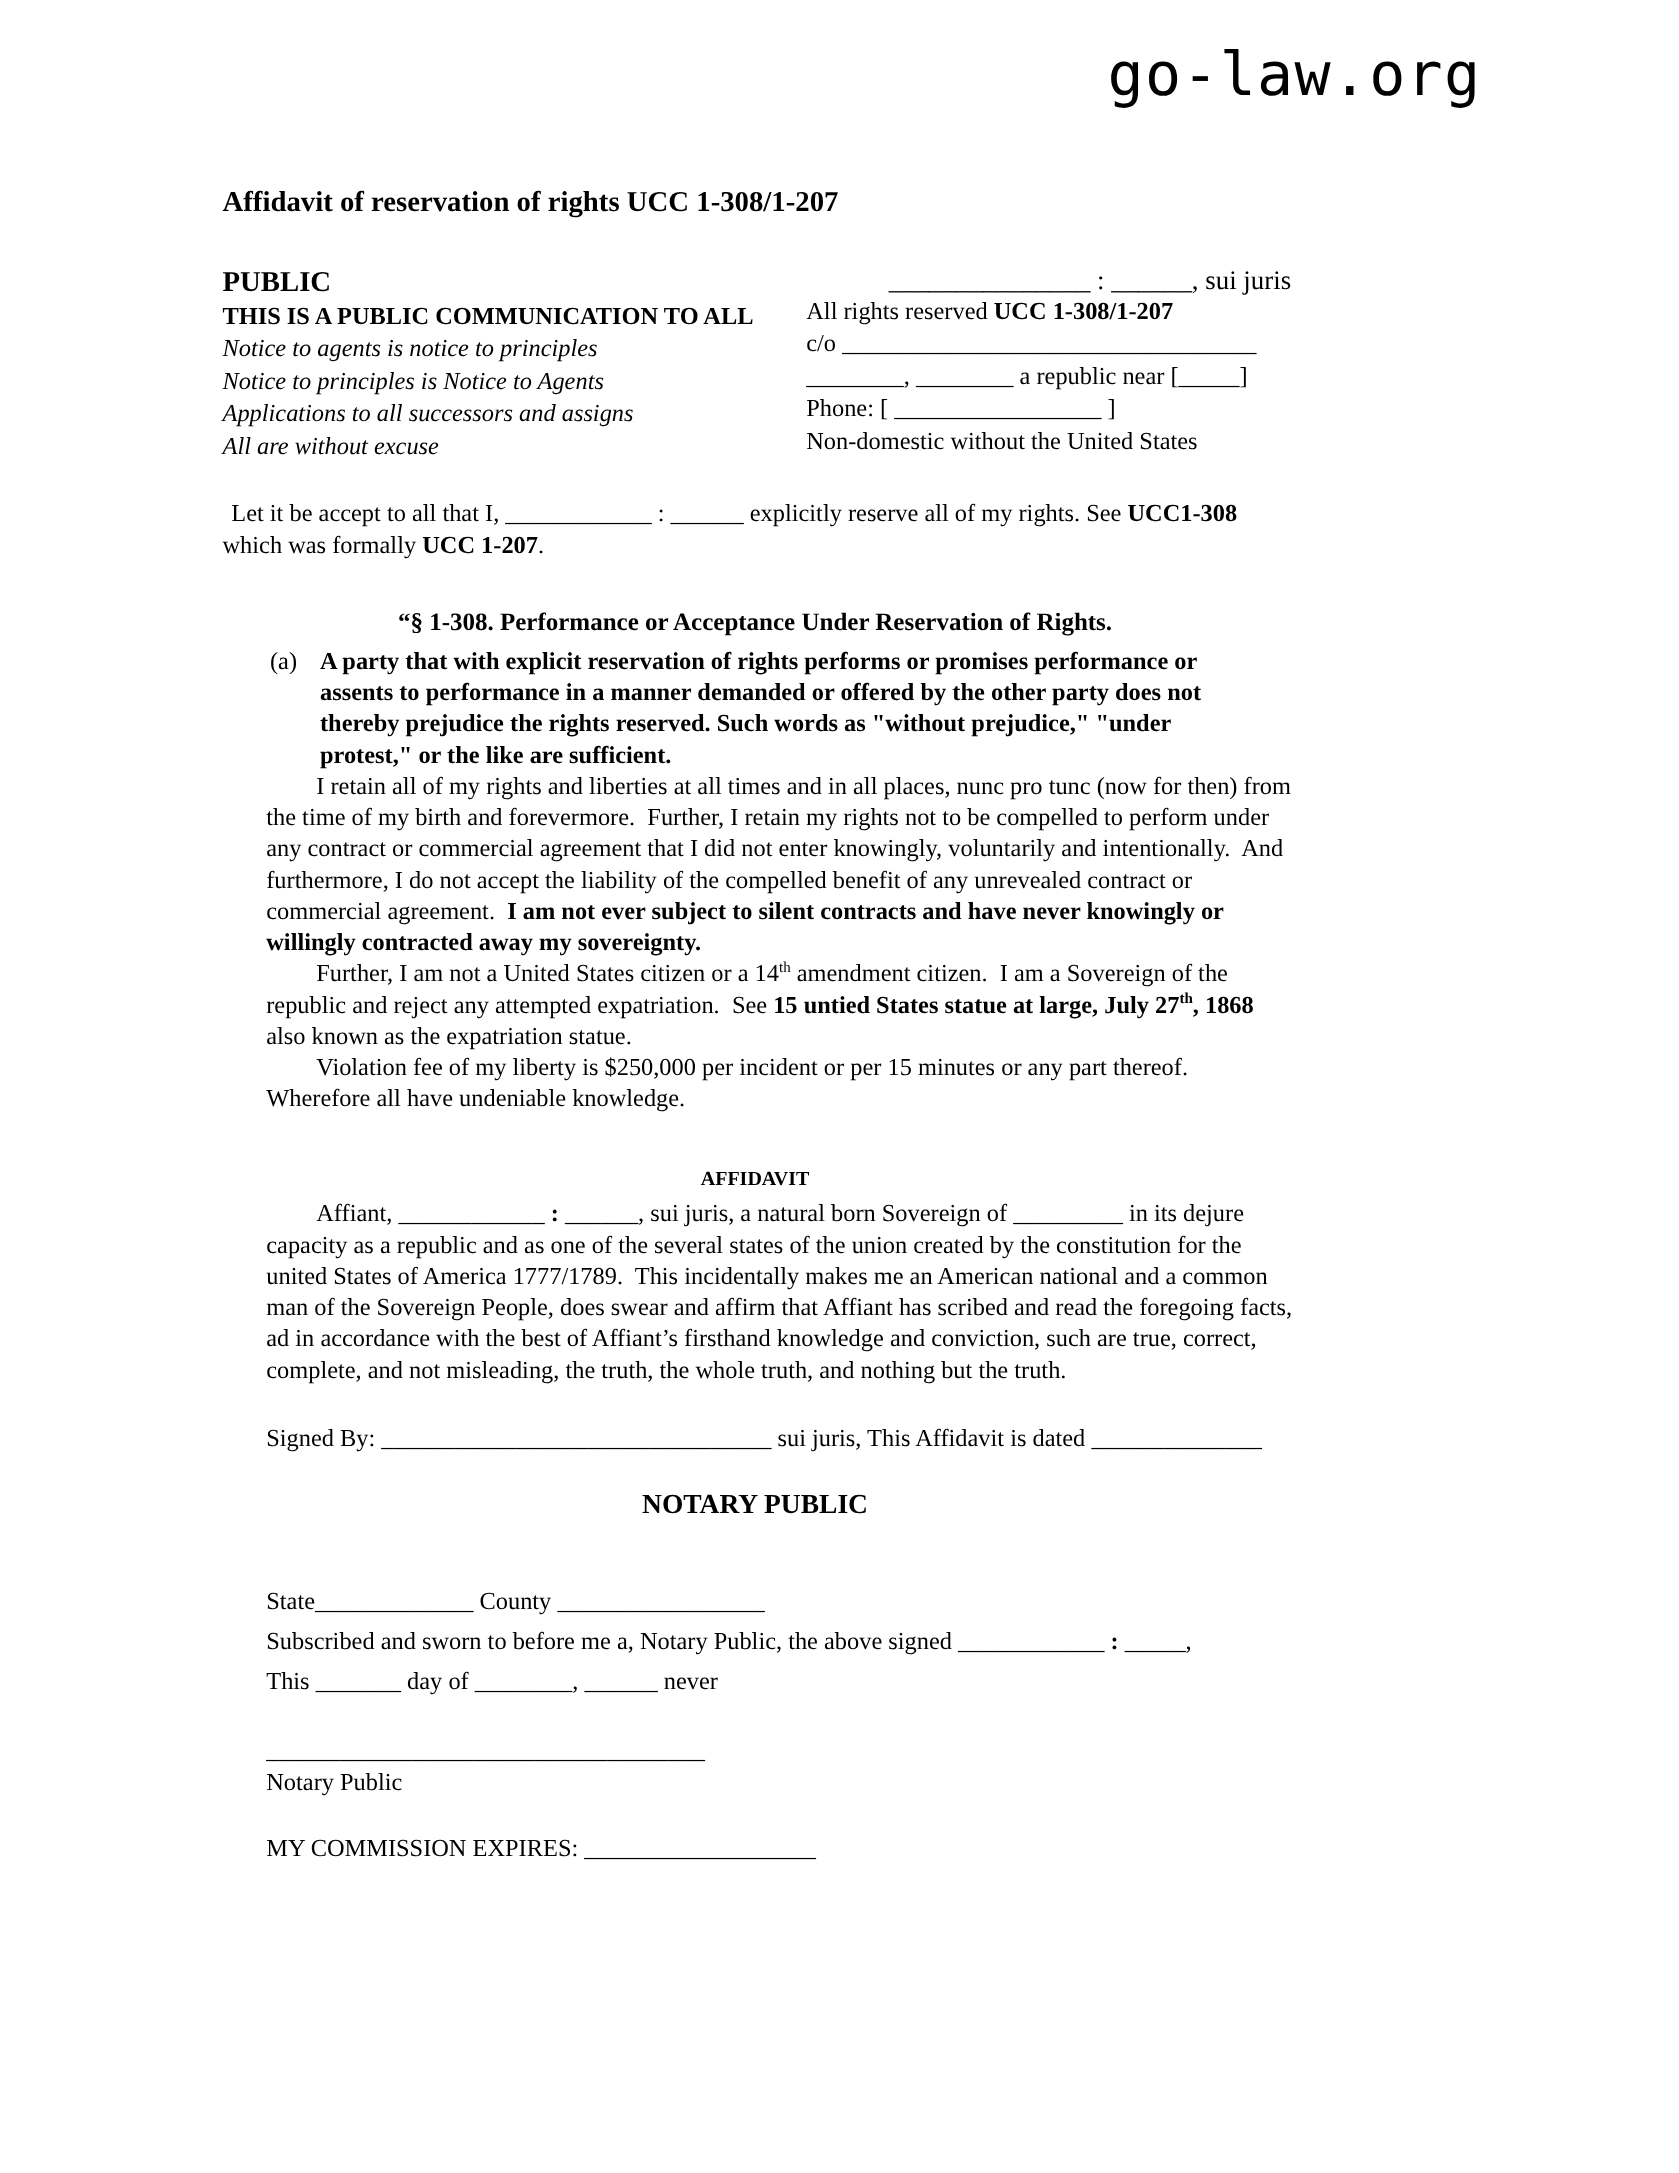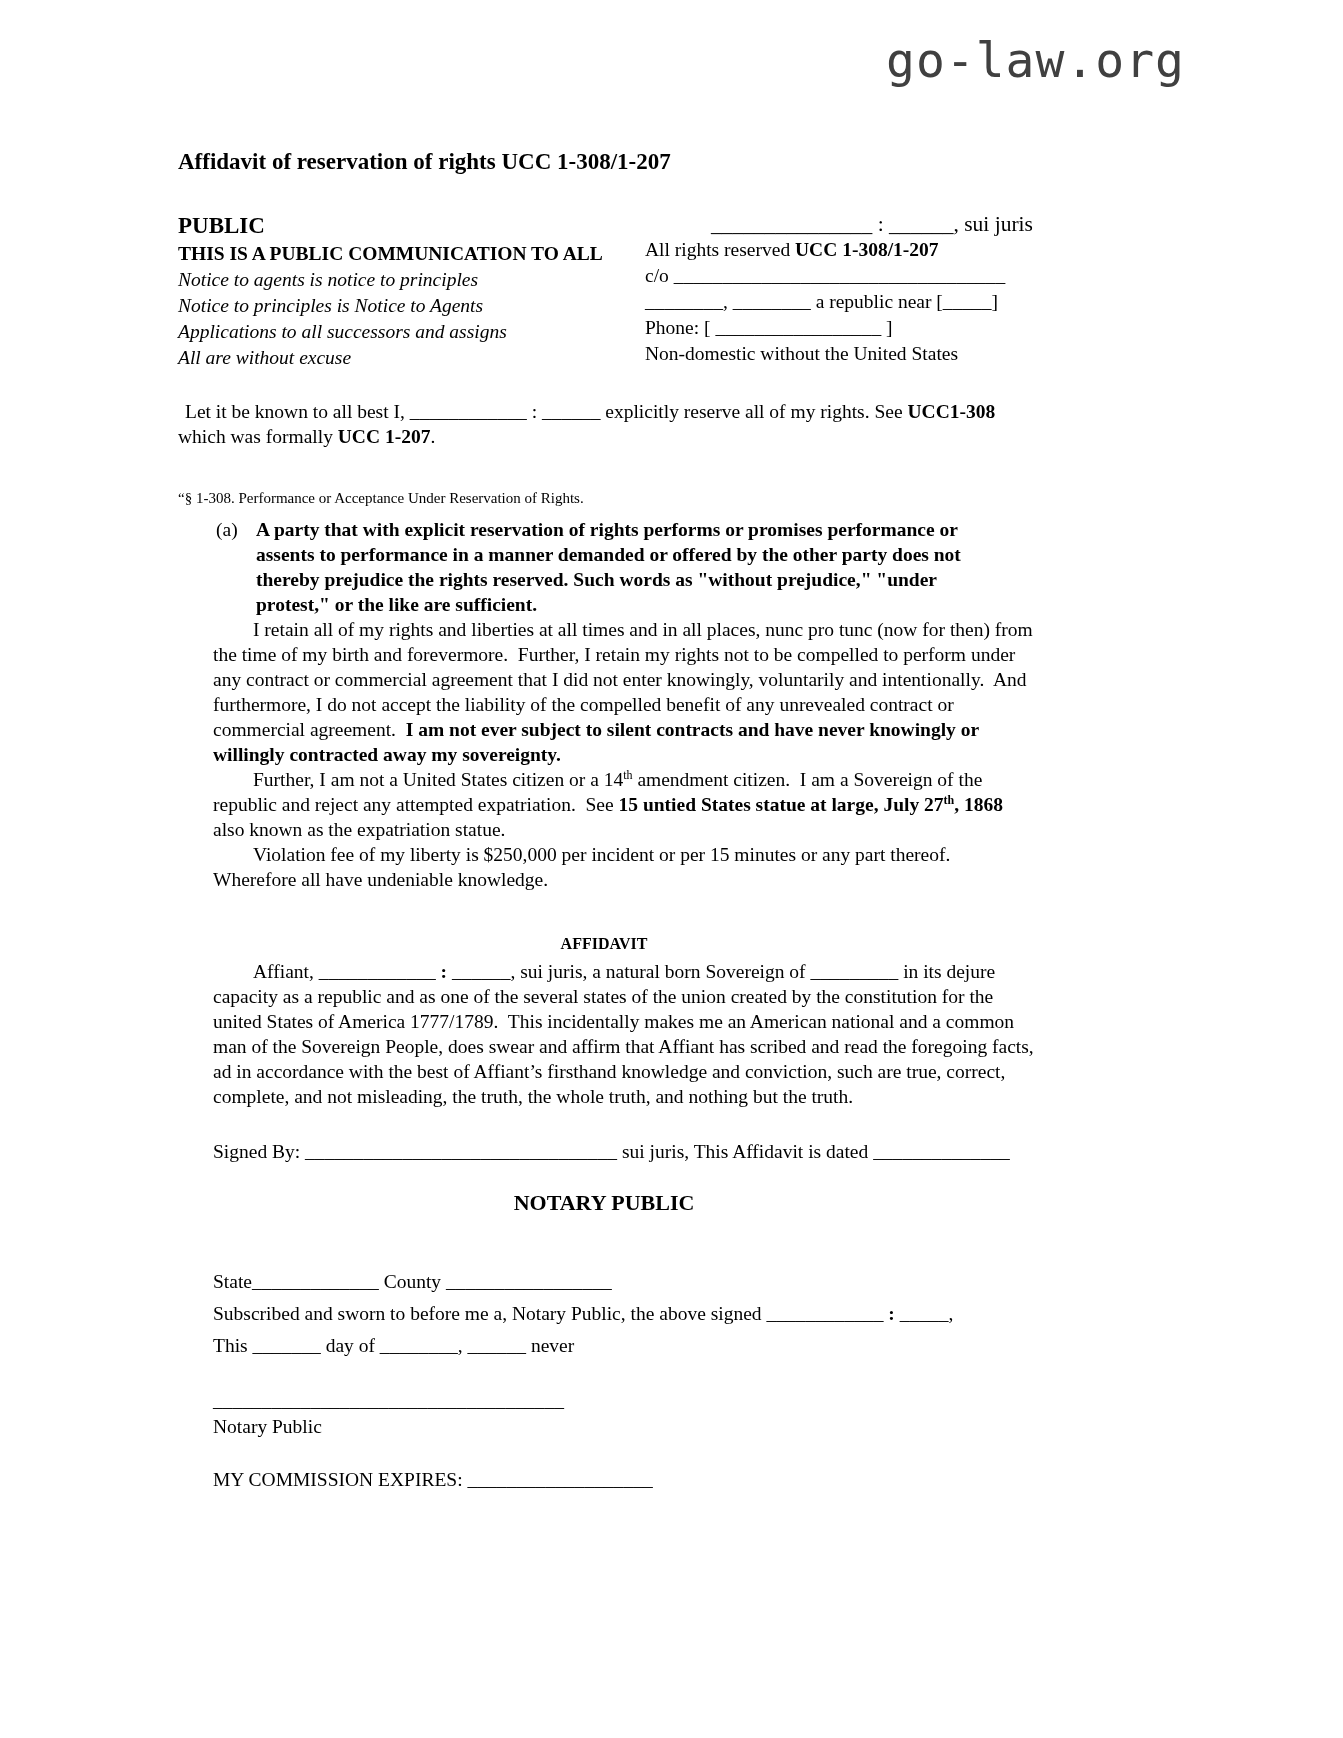--- a/index.html
+++ b/index.html
@@ -7,35 +7,35 @@
     position:relative;
     width:1343px; height:1738px;
     background:#ffffff;
     font-family:"Liberation Serif","DejaVu Serif",serif;
     font-size:19.5px; line-height:25px; color:#000;
     overflow:hidden;
   }
   .logo {
     position:absolute; top:36px; right:158px;
     font-family:"DejaVu Sans Mono","Liberation Mono",monospace;
-    font-size:48px; line-height:1; color:#404040; letter-spacing:1px;
+    font-size:48px; line-height:1; color:#000000; letter-spacing:1px;
   }
   .content { position:absolute; left:178px; top:148px; width:852px; }
   .title { font-size:23px; font-weight:bold; margin:0; line-height:27px; }
   .header-row { display:flex; margin-top:36px; }
   .col-left { width:467px; }
   .pub-heading { font-size:23px; font-weight:bold; line-height:30px; }
   .pub-sub { font-weight:bold; line-height:26px; }
   .pub-line { line-height:26px;font-style:italic; }
   .col-right { width:385px; }
   .addr-line { white-space:pre; line-height:26px; }
   .addr-first { margin-left:66px; font-size:21.5px; }
   .bold { font-weight:bold; }
   .intro { margin:28px 0 0 0; white-space:pre-wrap; text-indent:7px; }
-  .sec-heading { margin:37px 0 0 0; font-weight:normal; white-space:pre-wrap; font-size:15px; }
+  .sec-heading { margin:37px 0 0 0; font-weight:bold; white-space:pre-wrap; font-size:20px;text-align:center; }
   .item-a { display:flex; margin:6px 0 0 38px; width:780px; }
   .item-label { width:40px; flex:none; }
   .item-text { font-weight:bold; white-space:pre-wrap; }
   .body-para { margin:0 0 0 35px; width:825px; white-space:pre-wrap; }
   .ind { text-indent:40px; }
   .sup { font-size:12px; vertical-align:super; line-height:0; }
   .aff-heading { margin-top:38px; text-align:center; font-weight:bold; font-size:16px; line-height:27px; }
   .aff-para { margin-top:2px; }
   .signed-line { margin:30px 0 0 35px; white-space:pre-wrap; }
   .notary-heading { margin-top:25px; text-align:center; font-weight:bold; font-size:22px; line-height:27px; }
@@ -66,21 +66,21 @@
       <div class="col-right">
         <div class="addr-line addr-first"><span>_______________</span><span> : </span><span>______</span><span>, sui juris</span></div>
         <div class="addr-line"><span>All rights reserved </span><span class="bold">UCC 1-308/1-207</span></div>
         <div class="addr-line"><span>c/o </span><span>__________________________________</span></div>
         <div class="addr-line"><span>________</span><span>, </span><span>________</span><span> a republic near [</span><span>_____</span><span>]</span></div>
         <div class="addr-line"><span>Phone: [ </span><span>_________________</span><span> ]</span></div>
         <div class="addr-line">Non-domestic without the United States</div>
       </div>
     </div>
 
-    <p class="intro"><span>Let it be known to all best I, </span><span>____________</span><span> : </span><span>______</span><span> explicitly reserve all of my rights. See </span><span class="bold">UCC1-308</span><span> which was formally </span><span class="bold">UCC 1-207</span><span>.</span></p>
+    <p class="intro"><span>Let it be accept to all that I, </span><span>____________</span><span> : </span><span>______</span><span> explicitly reserve all of my rights. See </span><span class="bold">UCC1-308</span><span> which was formally </span><span class="bold">UCC 1-207</span><span>.</span></p>
 
     <p class="sec-heading">“§ 1-308. Performance or Acceptance Under Reservation of Rights.</p>
 
     <div class="item-a">
         <span class="item-label">(a)</span>
         <span class="item-text">A party that with explicit reservation of rights performs or promises performance or assents to performance in a manner demanded or offered by the other party does not thereby prejudice the rights reserved. Such words as "without prejudice," "under protest," or the like are sufficient.</span>
       </div>
 
     <p class="body-para ind"><span>I retain all of my rights and liberties at all times and in all places, nunc pro tunc (now for then) from the time of my birth and forevermore.  Further, I retain my rights not to be compelled to perform under any contract or commercial agreement that I did not enter knowingly, voluntarily and intentionally.  And furthermore, I do not accept the liability of the compelled benefit of any unrevealed contract or commercial agreement.  </span><span class="bold">I am not ever subject to silent contracts and have never knowingly or willingly contracted away my sovereignty.</span></p>
 

